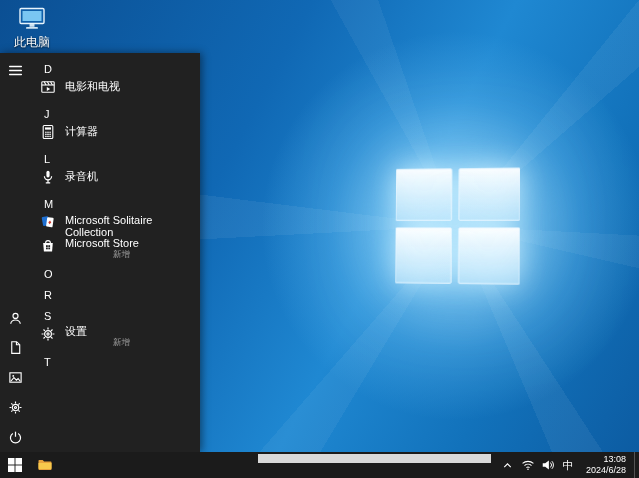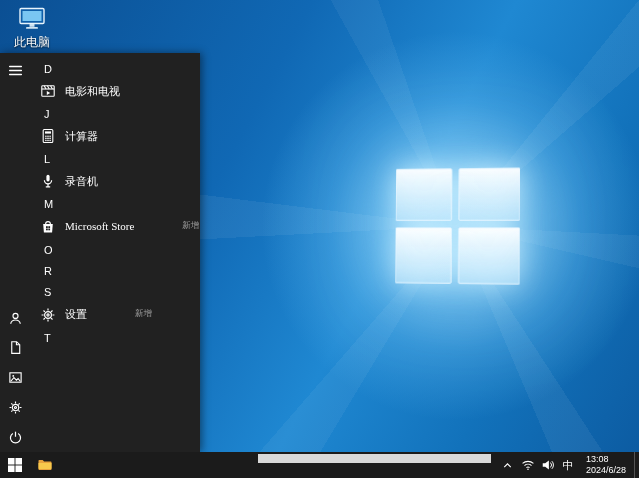--- a/index.html
+++ b/index.html
@@ -36,34 +36,34 @@
   .bg-window { position:absolute; left:258px; top:454px; width:233px; height:9px; background:#d9d9d9; z-index:30; }
 
   
   .start-menu { position:absolute; left:0; top:53px; width:200px; height:399px;
     background:#212121; z-index:10; display:flex; box-shadow:2px 0 8px rgba(0,0,0,.45); }
   .rail { position:relative; width:30px; flex:none; }
   .rail-btn { position:absolute; left:0; width:30px; height:30px; display:flex; align-items:center; justify-content:center; color:#fff; cursor:pointer; }
 
   .app-list { flex:1; padding-top:5px; color:#fff; overflow:hidden; }
   .letter-row { height:21px; display:flex; align-items:center; padding-left:14px; font-size:11px; cursor:pointer; }
-  .app-row { height:24px; display:flex; align-items:center; padding-left:10px; gap:9px; font-size:11px; cursor:pointer; }
+  .app-row { height:24px; display:flex; align-items:flex-start; padding-left:10px; gap:9px; font-size:11px; cursor:pointer; }
   .app-row.two-line { height:25px; }
   .icon16 { width:16px; height:16px; flex:none; display:inline-flex; align-items:center; justify-content:center; }
-  .app-text { display:flex; line-height:1.05;font-family:Liberation Serif, serif; }
+  .app-text { display:flex; flex-direction:column; line-height:1.05; }
   .app-sub { font-size:8.5px; color:#9e9e9e;margin-left:48px; }
   .chevron { margin-left:auto; margin-right:9px; display:inline-flex; }
 
   
   .taskbar { position:absolute; left:0; bottom:0; width:639px; height:26px; background:#1b1b1b; display:flex; align-items:center; z-index:20; }
   .tb-btn { width:30px; height:26px; border:none; background:transparent; display:flex; align-items:center; justify-content:center; cursor:pointer; }
   .tray { margin-left:auto; display:flex; align-items:center; height:100%; }
   .tray-icon { width:20px; height:26px; display:flex; align-items:center; justify-content:center; color:#fff; cursor:pointer; }
   .ime { width:20px; height:26px; display:flex; align-items:center; justify-content:center; font-size:11px; color:#fff; cursor:pointer; }
-  .clock { font-size:9px; color:#fff; text-align:left; line-height:1.25; padding:0 8px; cursor:default; }
+  .clock { font-size:9px; color:#fff; text-align:right; line-height:1.25; padding:0 8px; cursor:default; }
   .show-desktop { width:5px; height:100%; border-left:1px solid rgba(255,255,255,.25); cursor:pointer; }
 </style>
 </head>
 <body>
 
 <div class="screen">
 
   <div class="wallpaper">
     <div class="rays"></div>
     <svg class="win-logo" viewBox="0 0 132 120">
@@ -193,20 +193,34 @@
               <path d="M8 10.8v2.4M5.8 13.8h4.4"></path>
           </svg>
         </span>
         <span class="app-label">录音机</span>
       </div>
 
       <div class="letter-row">
           <span>M</span>
         </div>
 
+      <div class="app-row">
+        <span class="icon16">
+          <svg viewBox="0 0 16 16" width="16" height="16">
+            <g transform="rotate(-10 6 8)">
+                <rect x="2.5" y="2.5" width="6.5" height="9" rx="1" fill="#1f6fd0"></rect>
+              </g>
+            <g transform="rotate(8 10 9)">
+                <rect x="6.5" y="3.5" width="6.5" height="9.5" rx="1" fill="#fff"></rect>
+                <path d="M9.7 6.4l1.5 2-1.5 2-1.5-2z" fill="#d03b2e"></path>
+              </g>
+          </svg>
+        </span>
+        <span class="app-label">Microsoft Solitaire Collection</span>
+      </div>
 
       <div class="app-row two-line">
         <span class="icon16">
           <svg viewBox="0 0 16 16" width="16" height="16">
             <path d="M5.6 5a2.4 2.4 0 0 1 4.8 0" fill="none" stroke="#fff" stroke-width="1.1"></path>
             <path d="M3.2 5h9.6l-.7 8.6H3.9z" fill="#fff"></path>
             <g fill="#212121">
                 <rect x="6" y="7.2" width="1.8" height="1.8"></rect>
                 <rect x="8.3" y="7.2" width="1.8" height="1.8"></rect>
                 <rect x="6" y="9.5" width="1.8" height="1.8"></rect>

